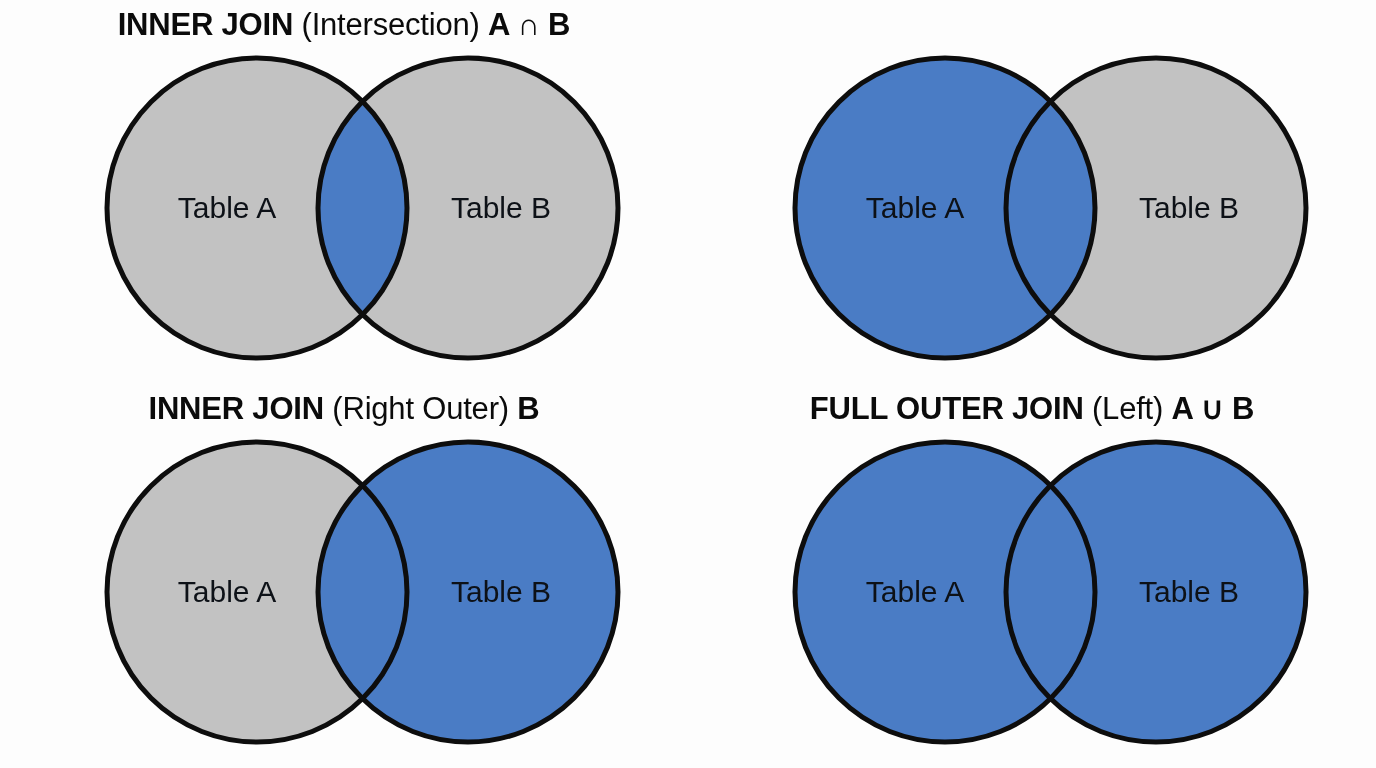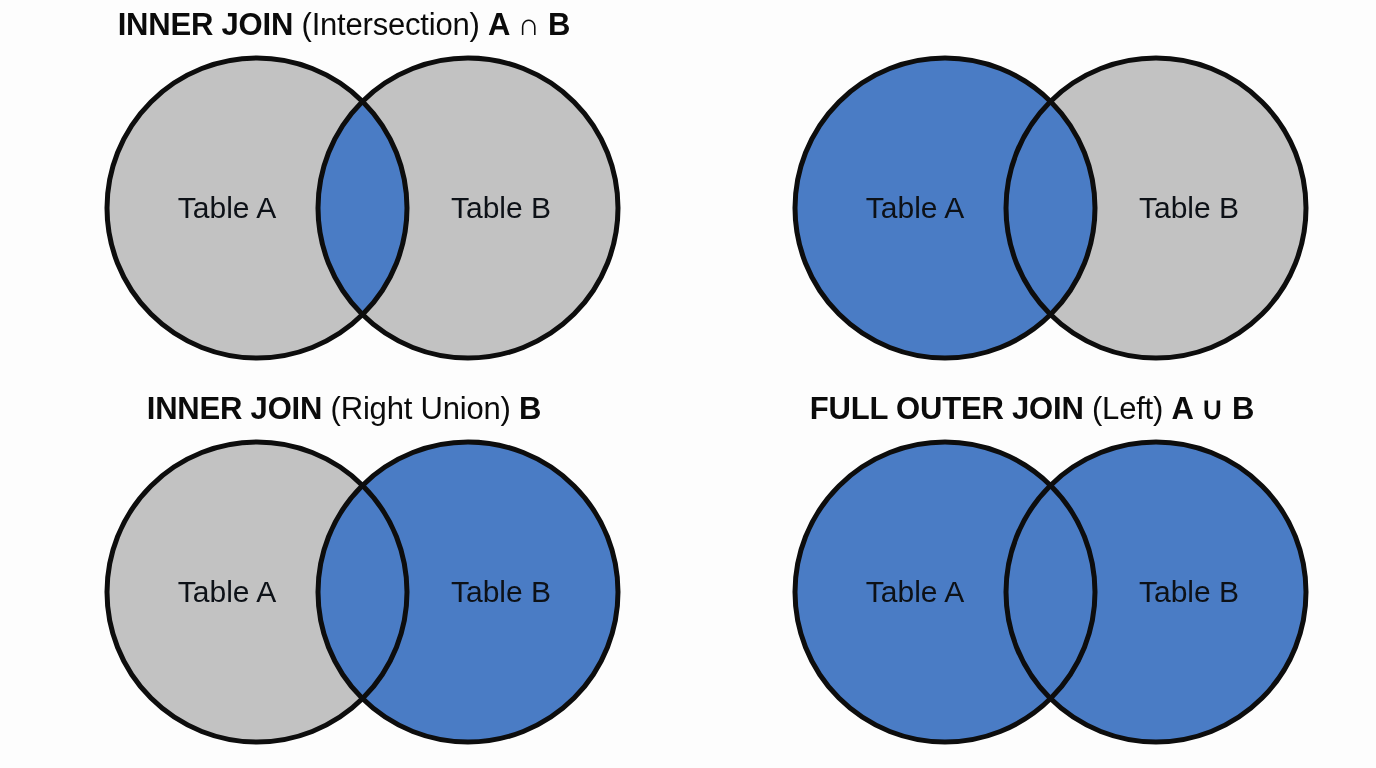--- a/index.html
+++ b/index.html
@@ -100,21 +100,21 @@
         <circle cx="450" cy="162" r="150" fill="none" stroke="#0d0d0d" stroke-width="5"></circle>
         <text class="venn-label" x="209" y="172" text-anchor="middle">Table A</text>
         <text class="venn-label" x="483" y="172" text-anchor="middle">Table B</text>
       </svg>
     </div>
   </div>
 
   <div class="panel" style="left:0px; top:384px;">
     <div class="panel-title">
       <span class="t-strong">INNER JOIN</span>
-      <span class="t-normal">(Right Union)</span>
+      <span class="t-normal">(Right Outer)</span>
       <span class="t-strong">B</span>
     </div>
     <div class="venn-wrap">
       <svg class="venn-svg" viewBox="0 0 688 330">
         <circle cx="239" cy="162" r="150" fill="#c2c2c2"></circle>
         <circle cx="450" cy="162" r="150" fill="#4a7cc5"></circle>
         <circle cx="239" cy="162" r="150" fill="none" stroke="#0d0d0d" stroke-width="5"></circle>
         <circle cx="450" cy="162" r="150" fill="none" stroke="#0d0d0d" stroke-width="5"></circle>
         <text class="venn-label" x="209" y="172" text-anchor="middle">Table A</text>
         <text class="venn-label" x="483" y="172" text-anchor="middle">Table B</text>

